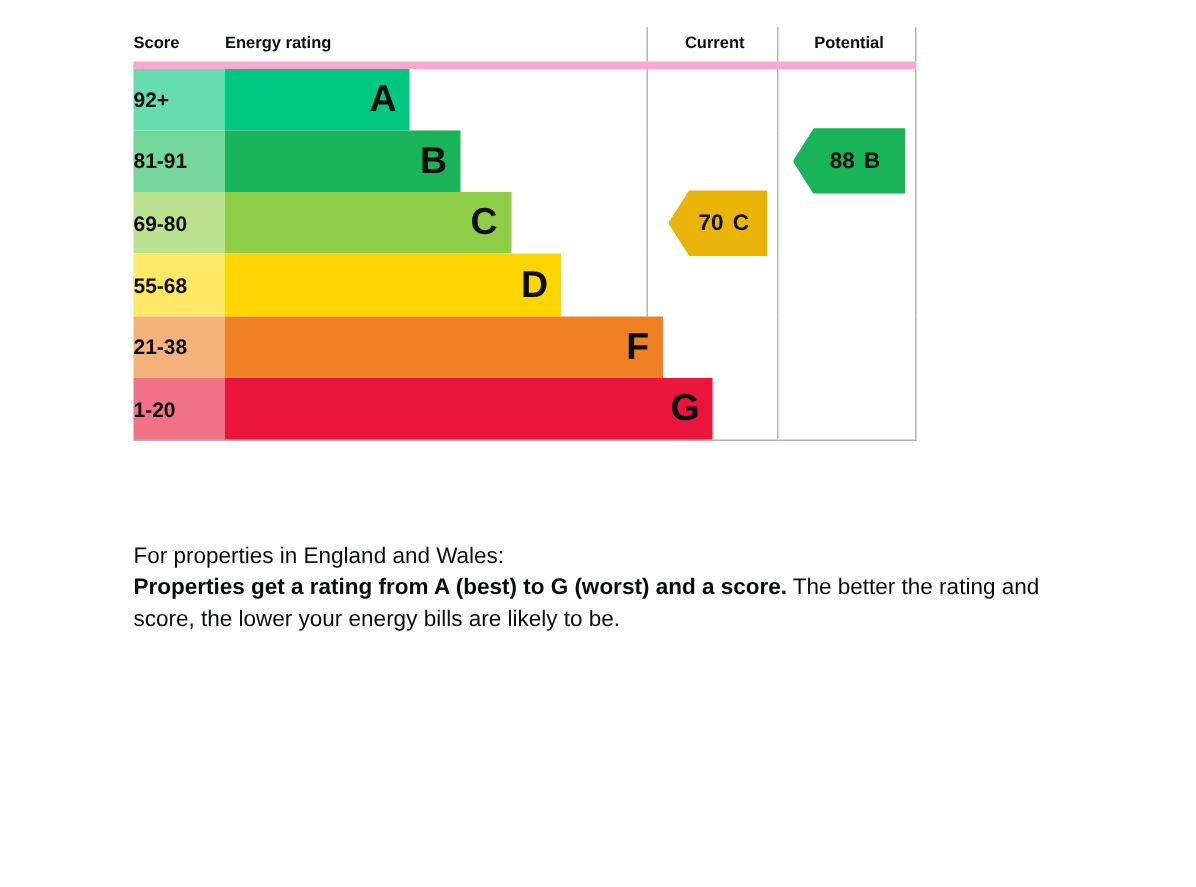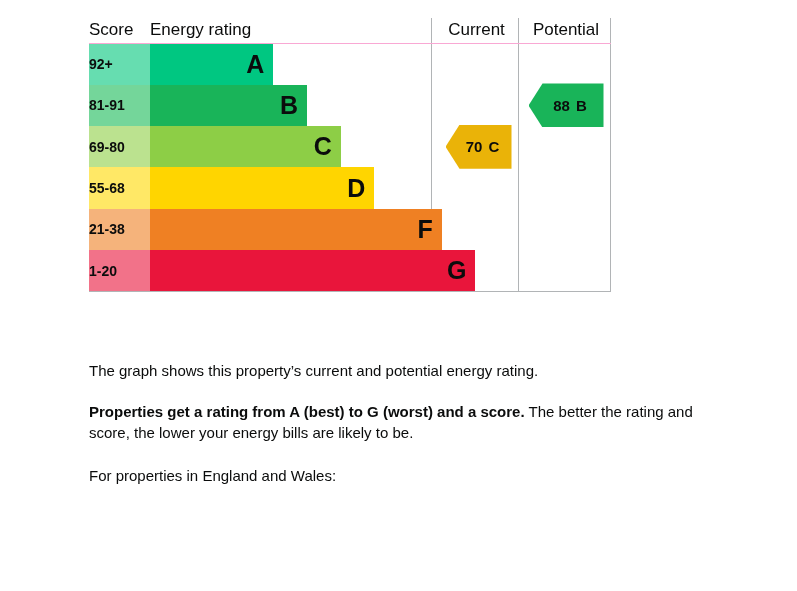--- a/index.html
+++ b/index.html
@@ -37,26 +37,26 @@
 
   
   .col-score    { width: 61px;  }
   .col-rating   { width: 281px; }
   .col-current  { width: 87px;  }
   .col-potential{ width: 92px;  }
 
   
   .hdr-cell {
     height: 25px;
-    font-size: 17px;
-    font-weight: normal;
+    font-size: 11px;
+    font-weight: bold;
     color: #0b0c0c;
     text-align: left;
     padding-left: 8px;
-    border-bottom: 1px solid #f9a8d4;
+    border-bottom: 5px solid #f9a8d4;
     box-sizing: border-box;
     white-space: nowrap;
   }
   .hdr-cell.center { text-align: center; padding-left: 4px; }
   .hdr-sep-left  { border-left: 1px solid #b1b4b6; }
 
   
   .band-row { height: 41.3px; padding-left: 31px; }
 
   .score-cell {
@@ -228,19 +228,18 @@
             </div>
           </td>
           <td class="meter-cell"></td>
           <td class="meter-cell last-col"></td>
         </tr>
       </tbody>
   </table>
 </div>
 
 <div class="prose">
-  <p class="tight">The graph shows this property’s current and potential energy rating.</p>
+
+  <p style="margin-bottom:0">For properties in England and Wales:</p>
 
   <p><b>Properties get a rating from A (best) to G (worst) and a score.</b><span> The better the rating and score, the lower your energy bills are likely to be.</span></p>
 
-  <p style="margin-bottom:0">For properties in England and Wales:</p>
-
 </div>
 
 </body></html>

